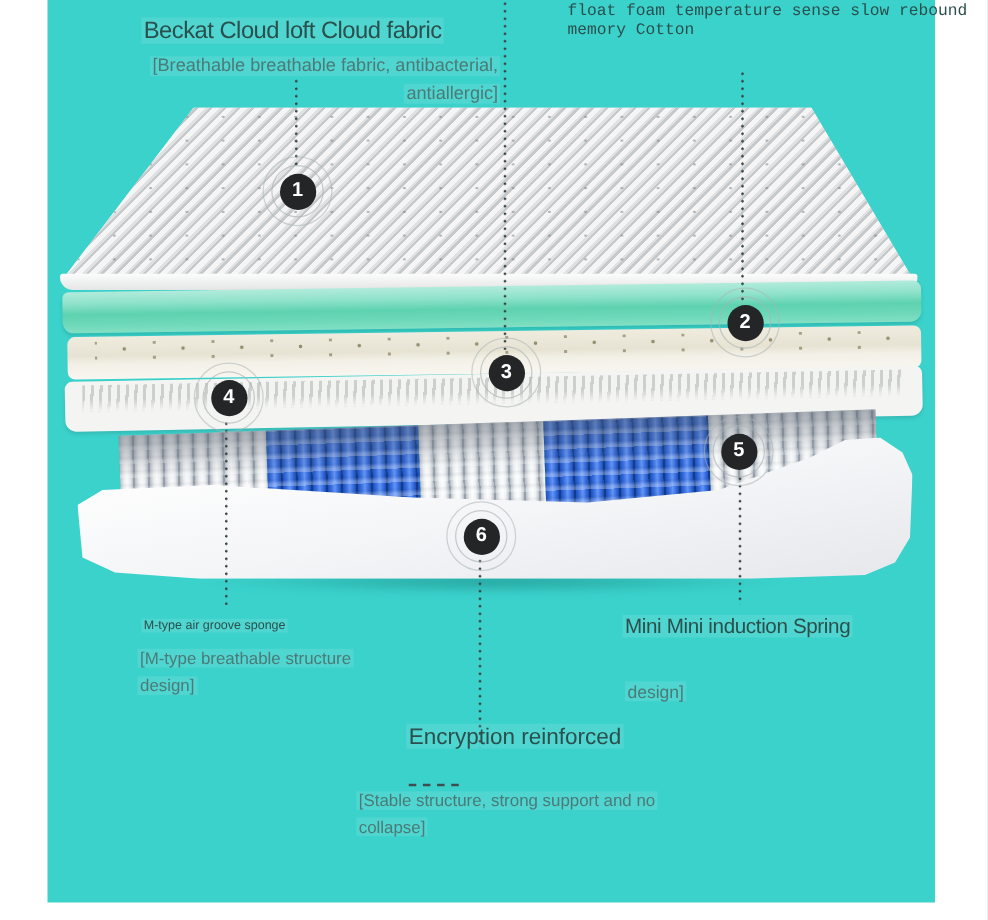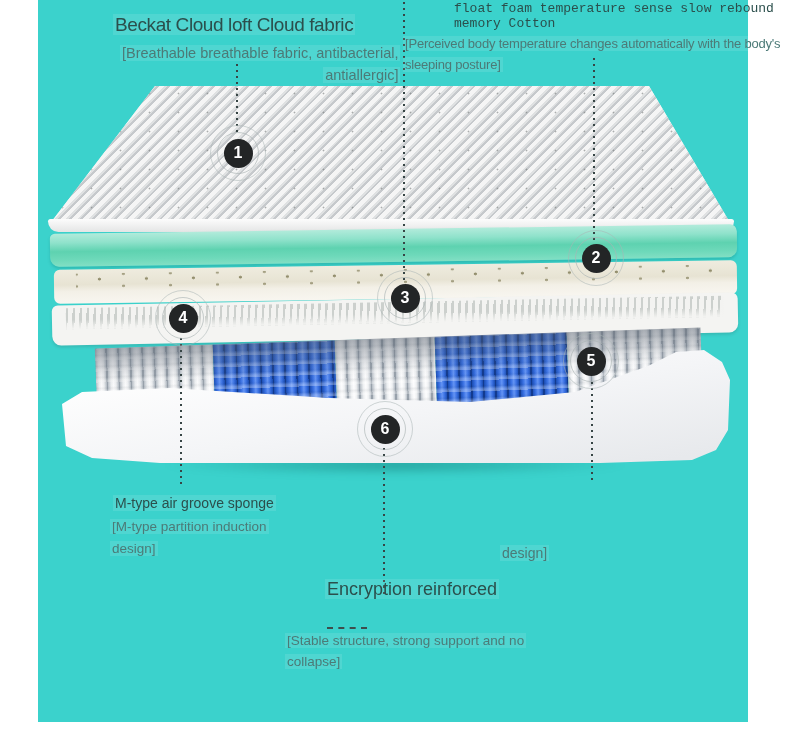--- a/index.html
+++ b/index.html
@@ -118,21 +118,21 @@
 
   
   .lbl{position:absolute;white-space:nowrap;}
   .title{color:#2B4F4C;}
   .desc{color:#4C7A77;}
   .hl{background:rgba(255,255,255,0.10);padding:0 2px;}
   .tl-title{left:113px;top:14px;font-size:19px;letter-spacing:-0.4px;}
   .tl-desc{left:120px;top:42px;font-size:14.5px;line-height:22px;text-align:right;}
   .tr-title{left:454px;top:1px;font-size:13px;line-height:15px;font-family:Liberation Mono, monospace;}
   .tr-desc{left:403px;top:33px;font-size:13px;line-height:21px;letter-spacing:-0.2px;}
-  .bl-title{left:113px;top:495px;font-size:14px;}
+  .bl-title{left:113px;top:495px;font-size:10px;}
   .bl-desc{left:110px;top:516px;font-size:13.5px;line-height:22px;}
   .br-title{left:498px;top:492px;font-size:16.5px;letter-spacing:-0.3px;}
   .br-desc{left:500px;top:520px;font-size:14px;line-height:22px;}
   .bc-title{left:325px;top:579px;font-size:18px;}
   .bc-dash{position:absolute;left:327px;top:627px;width:40px;height:0;border-top:2px dashed #3E4E4D;}
   .bc-desc{left:285px;top:630px;font-size:13.5px;line-height:21px;}
 </style>
 </head>
 <body>
 
@@ -205,33 +205,32 @@
   </div>
   <div class="lbl desc tl-desc">
     <span class="hl">[Breathable breathable fabric, antibacterial,</span><br>
     <span class="hl">antiallergic]</span>
   </div>
 
   <div class="lbl title tr-title">
     <span>float foam temperature sense slow rebound</span><br>
     <span>memory Cotton</span>
   </div>
-  <div class="lbl desc tr-desc">
-    <span class="hl">[Perceived body temperature changes automatically with the body's</span><br>
-    <span class="hl">sleeping posture]</span>
-  </div>
 
   <div class="lbl title bl-title">
     <span class="hl">M-type air groove sponge</span>
   </div>
   <div class="lbl desc bl-desc">
-    <span class="hl">[M-type partition induction</span><br>
+    <span class="hl">[M-type breathable structure</span><br>
     <span class="hl">design]</span>
   </div>
 
+  <div class="lbl title br-title">
+    <span class="hl">Mini Mini induction Spring</span>
+  </div>
   <div class="lbl desc br-desc">
     <br>
     <span class="hl">design]</span>
   </div>
 
   <div class="lbl title bc-title">
     <span class="hl">Encryption reinforced</span>
   </div>
   <div class="bc-dash"></div>
   <div class="lbl desc bc-desc">

